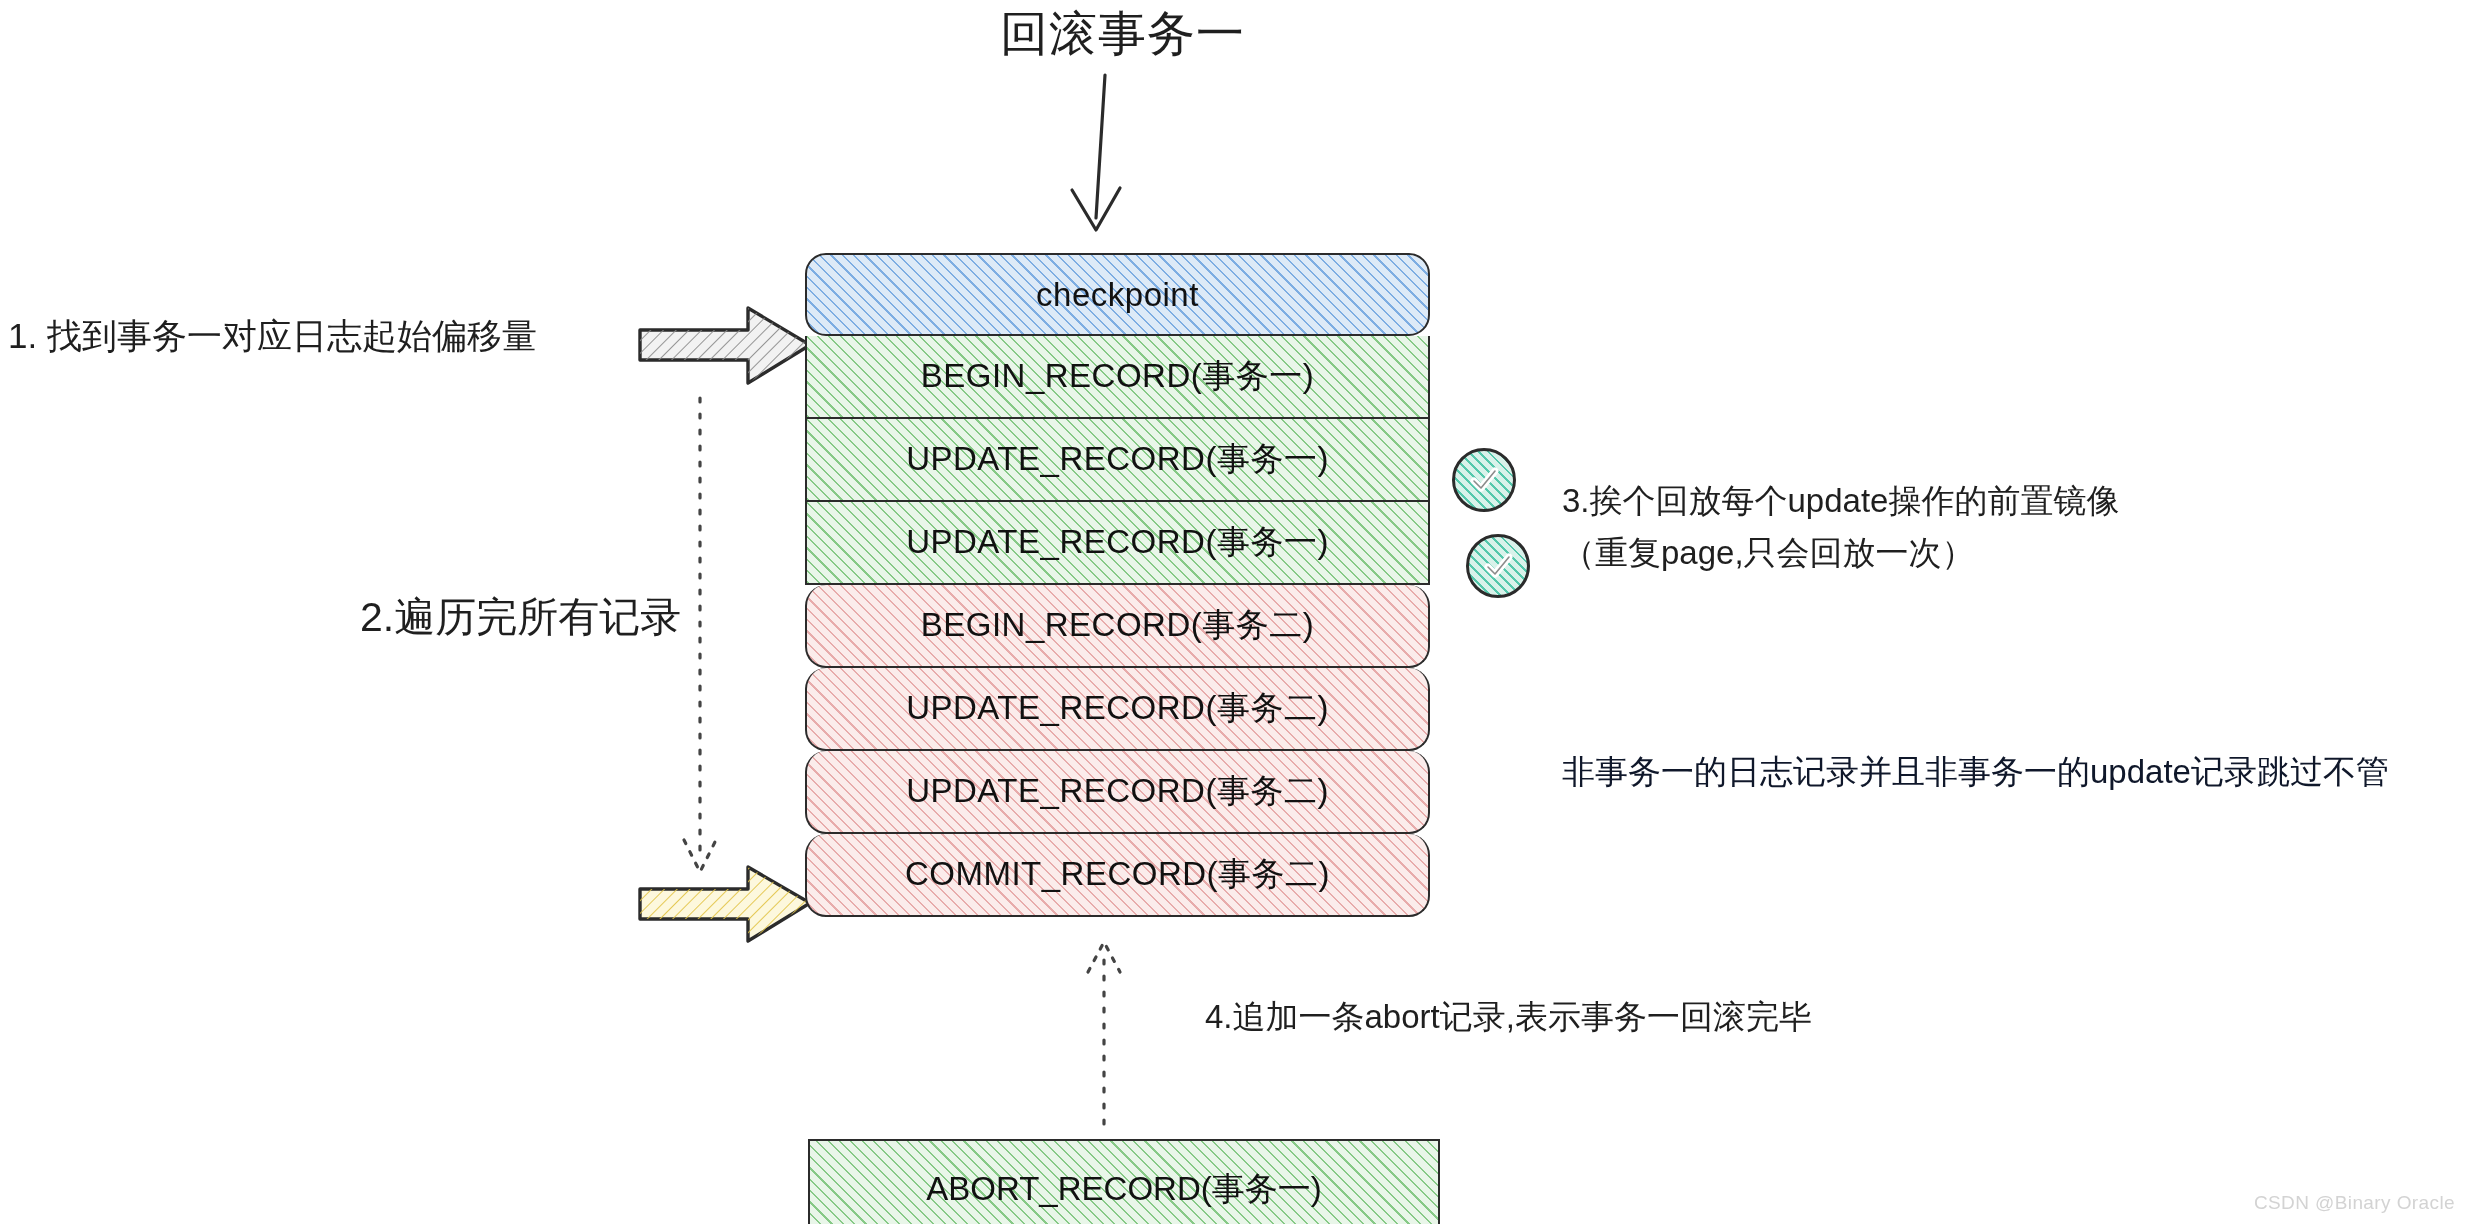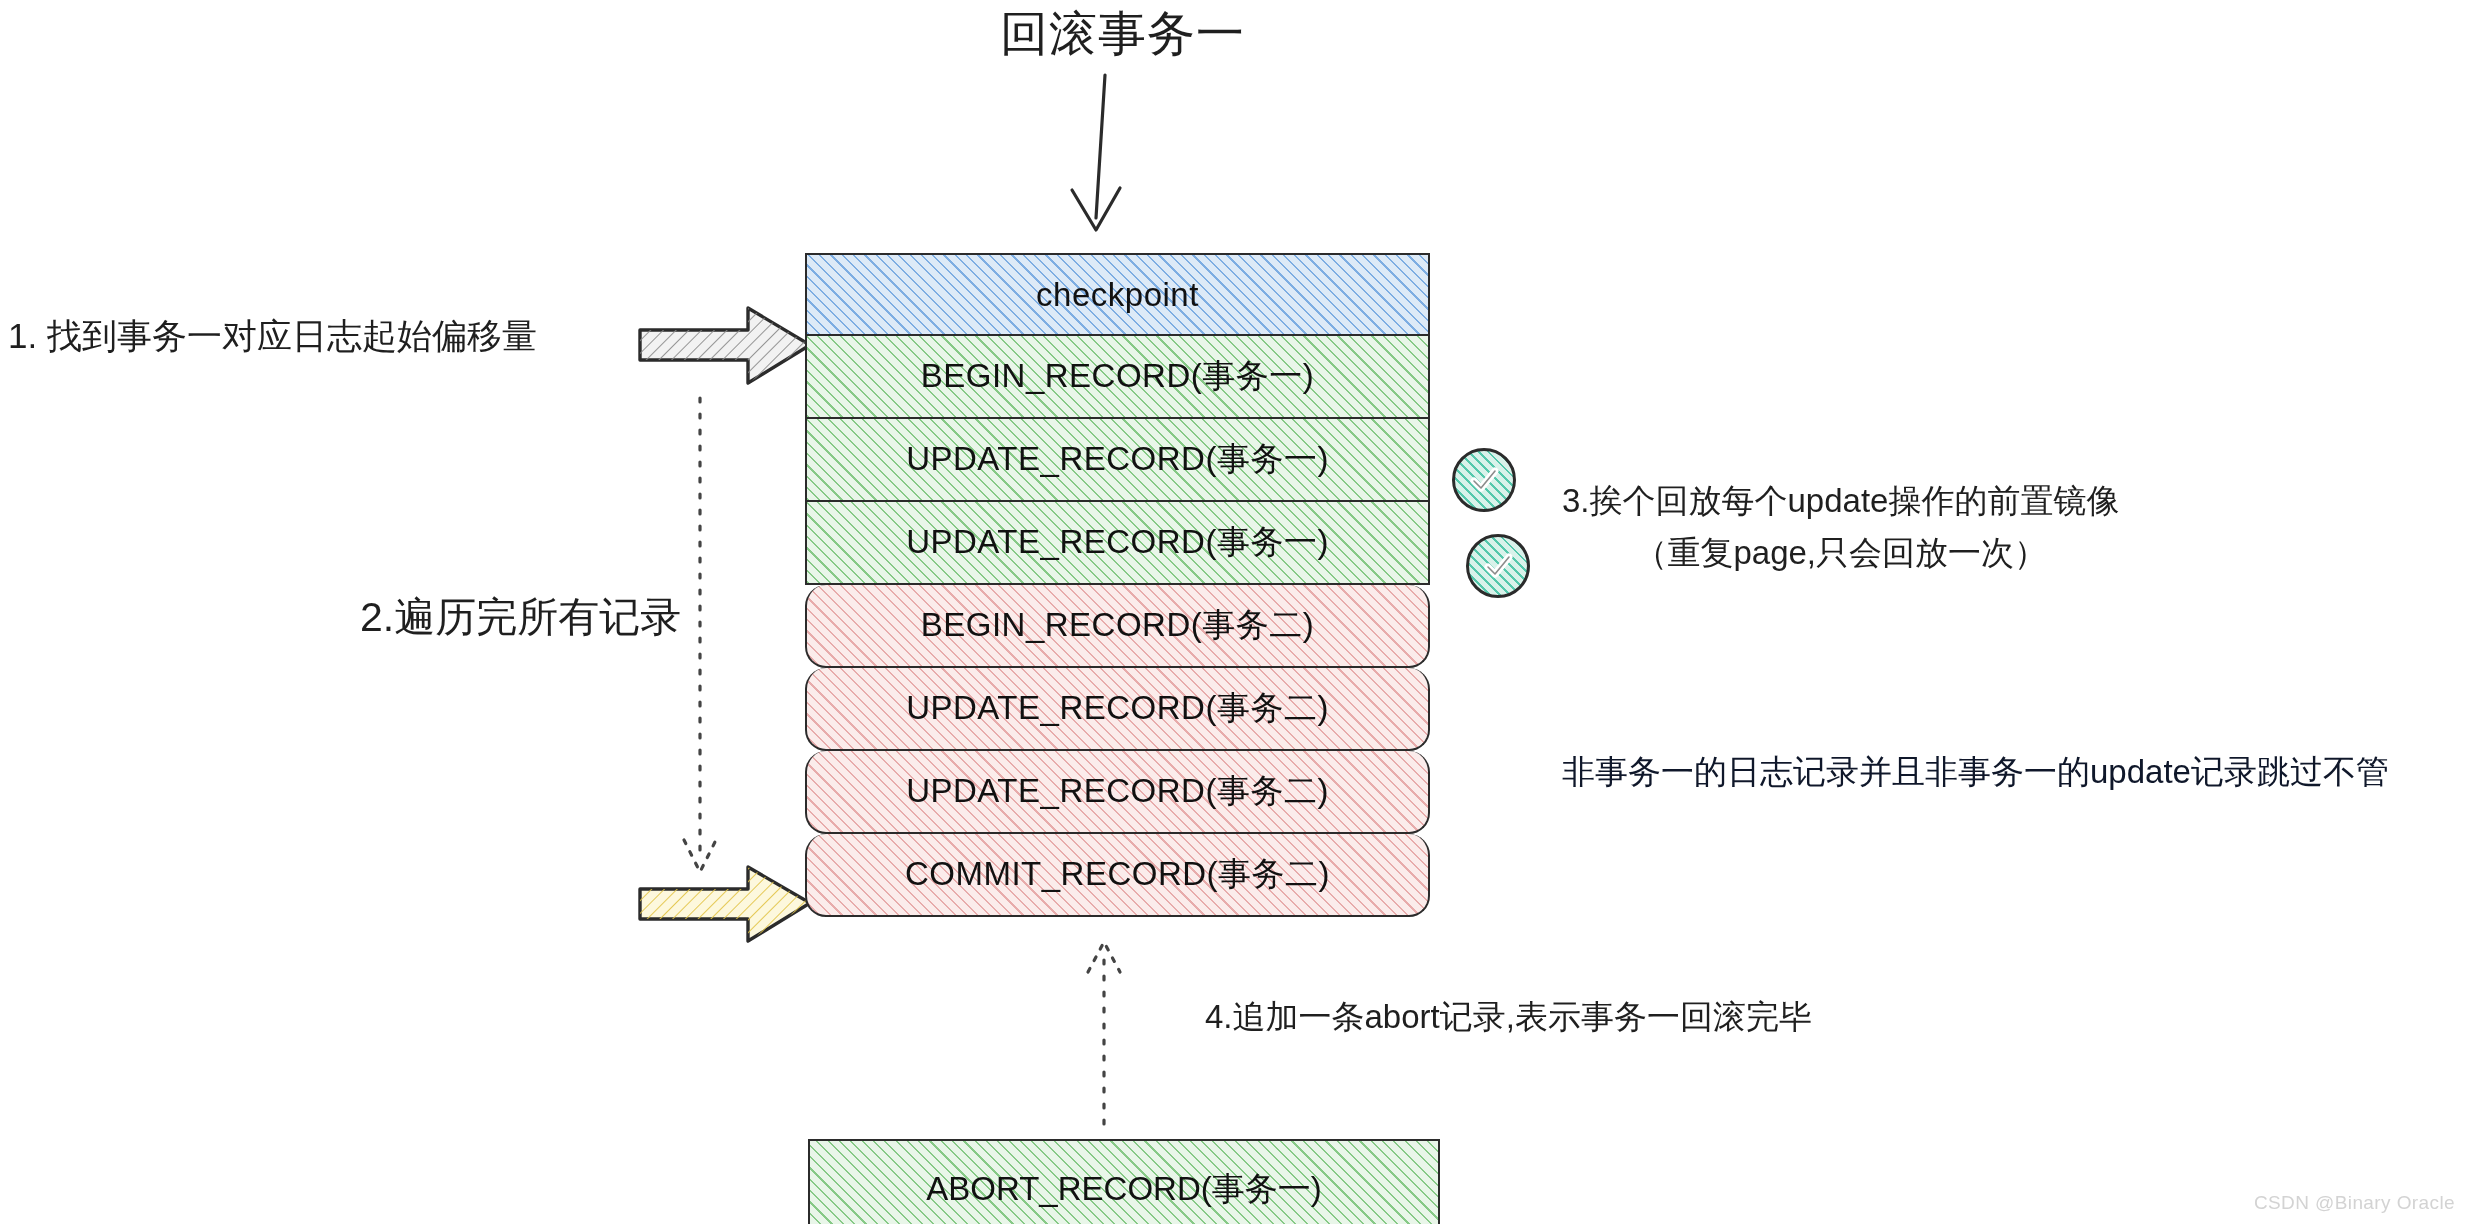--- a/index.html
+++ b/index.html
@@ -48,20 +48,21 @@
   }
   .log-row:first-child { border-top-width: 2.2px; }
   .log-row .lbl { position: relative; z-index: 2; }
 
   
   .hatch-blue {
     background-color: #ddeaf7;
     background-image: repeating-linear-gradient(45deg,
         rgba(120,170,225,.95) 0px, rgba(120,170,225,.95) 1.6px,
         rgba(255,255,255,0) 1.6px, rgba(255,255,255,0) 8px);
+    border-radius: 21px;
   }
   .hatch-green {
     background-color: #e9f6e9;
     background-image: repeating-linear-gradient(45deg,
         rgba(110,190,110,.8) 0px, rgba(110,190,110,.8) 1.5px,
         rgba(255,255,255,0) 1.5px, rgba(255,255,255,0) 8px);
   }
   .hatch-pink {
     background-color: #fbeceb;
     background-image: repeating-linear-gradient(45deg,
@@ -88,21 +89,21 @@
 
   
   #note-1 { left: 8px; top: 313px; font-size: 35px; white-space:nowrap; }
   #note-2 { left: 360px; top: 590px; font-size: 41px; white-space:nowrap; }
   #note-4 { left: 1205px; top: 995px; font-size: 33px; white-space:nowrap;text-align:right; }
 
   
   #note-3 {
     left: 1562px; top: 475px;
     font-size: 33px; line-height: 52px;
-    text-align: center; white-space: nowrap;
+    white-space: nowrap;
   }
   #note-3 .l2 { display:block; }
   #note-skip {
     left: 1562px; top: 750px;
     font-size: 33px; white-space: nowrap;
     color: #0f172a;
   }
 
   
   #watermark {

